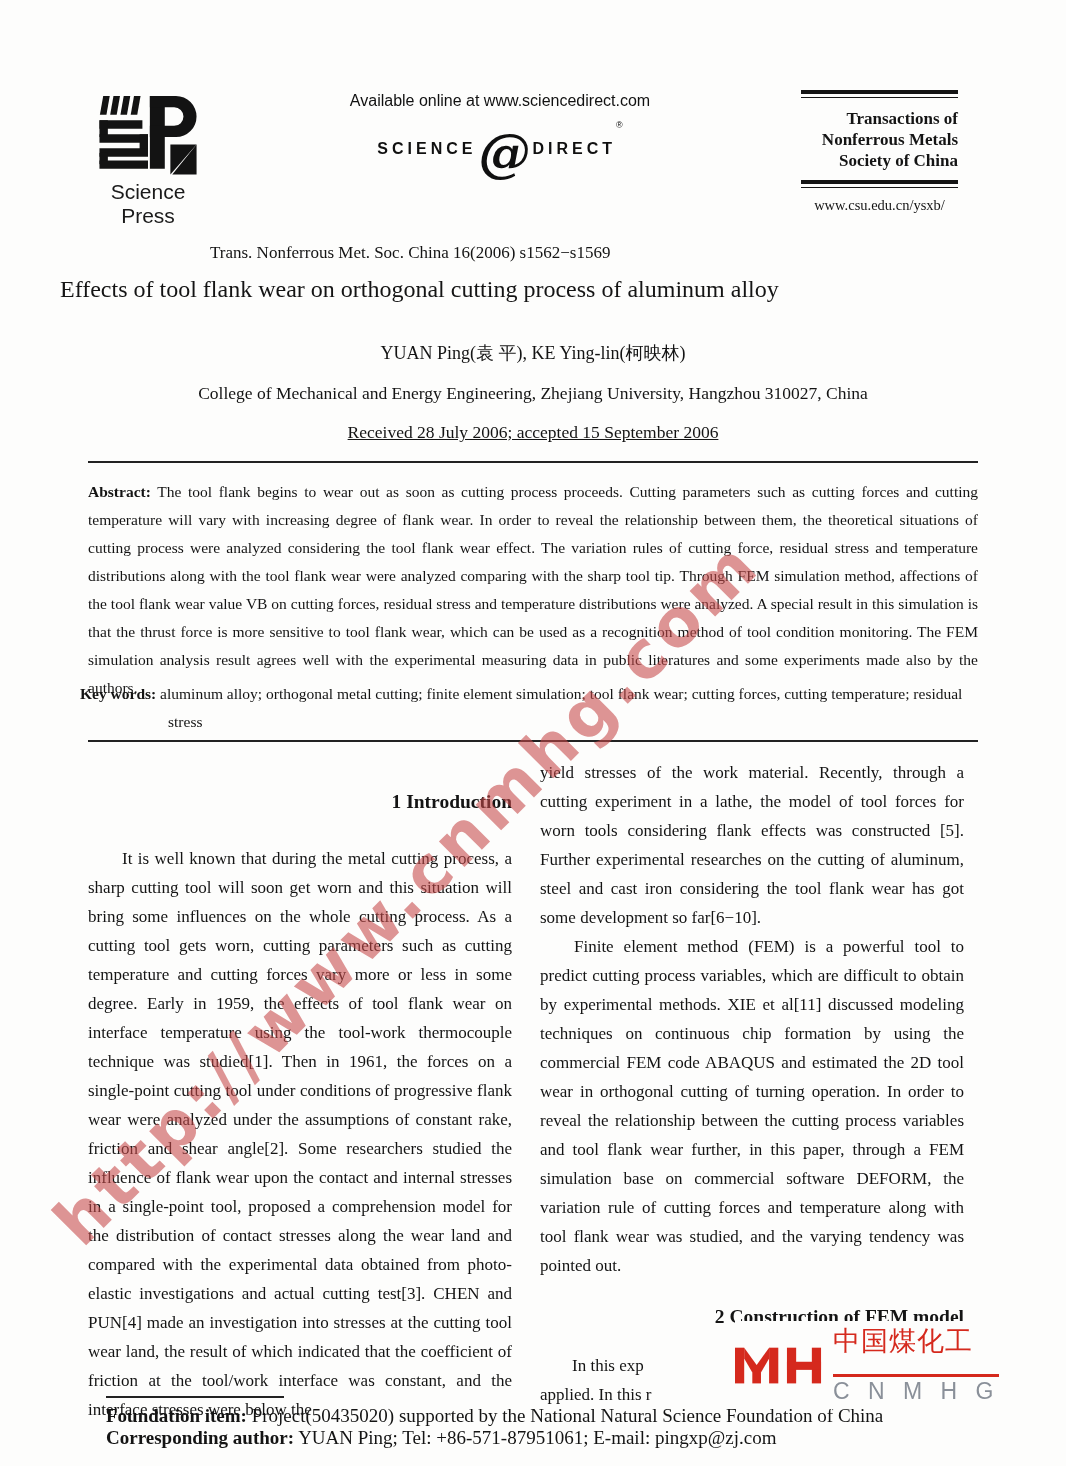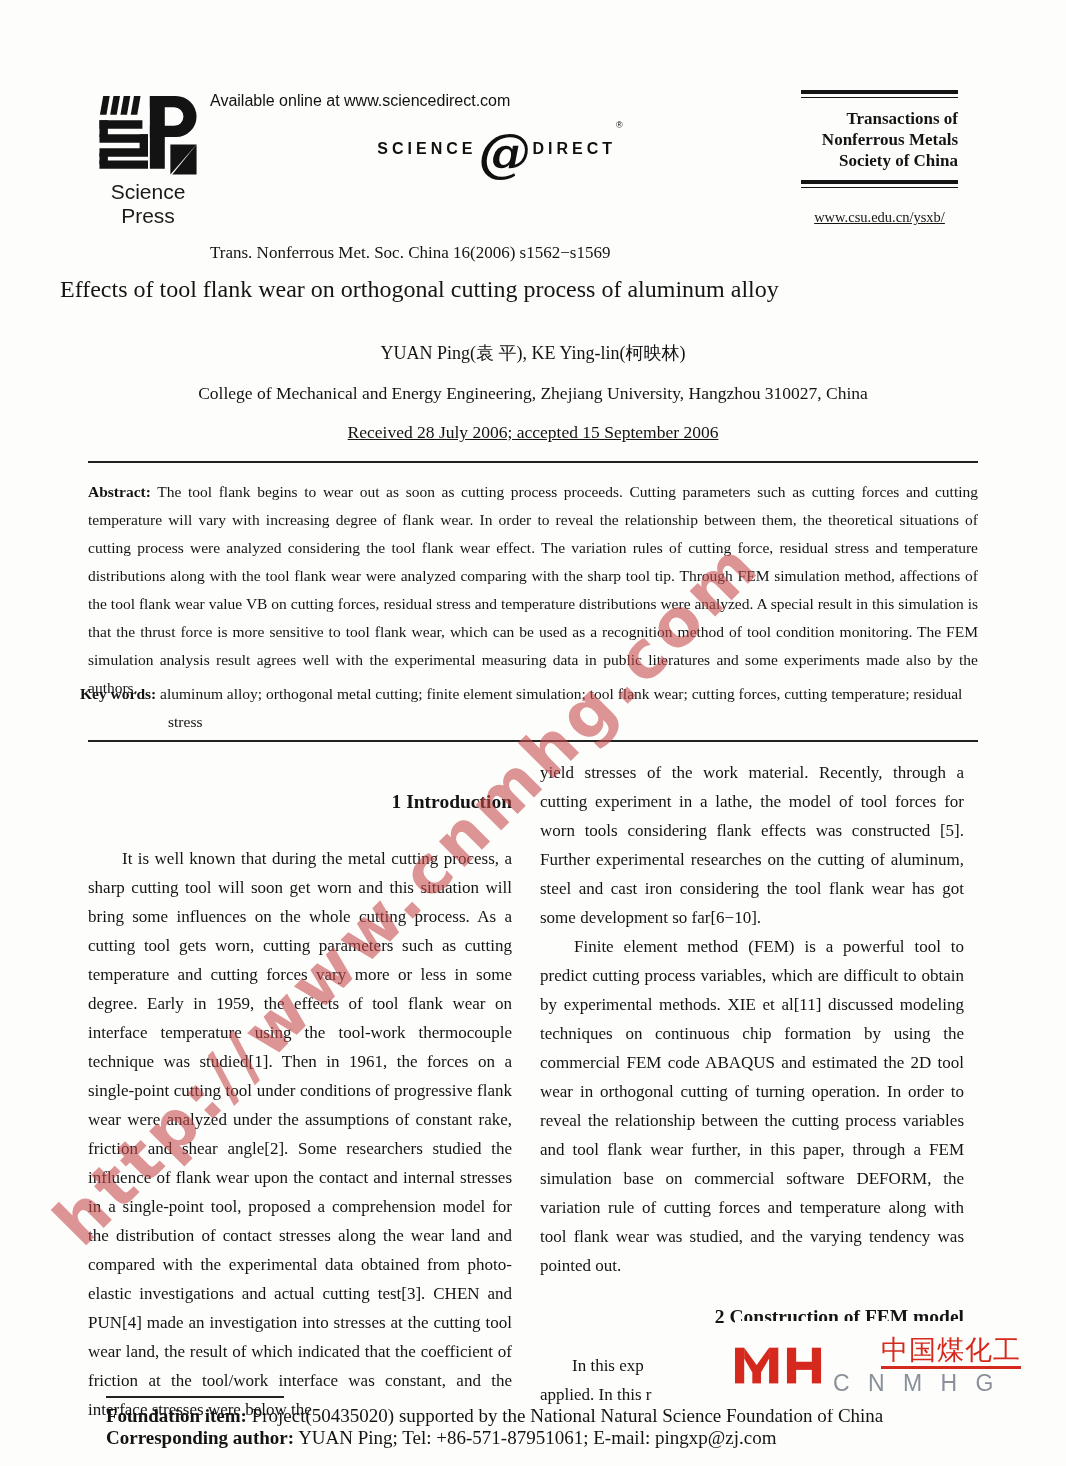--- a/index.html
+++ b/index.html
@@ -5,33 +5,33 @@
   html,body{margin:0;padding:0;background:#e9e9e9;}
   .page{
     position:relative;width:1066px;height:1466px;background:#fdfdfc;
     font-family:"Liberation Serif",serif;color:#141414;overflow:hidden;
     margin:0 auto;box-shadow:0 0 6px rgba(0,0,0,.25);
   }
   
   .sp-logo-block{position:absolute;left:84px;top:96px;width:128px;text-align:center;}
   .sp-logo-block svg{display:block;margin:0 auto;}
   .sp-name{font-family:"Liberation Sans",sans-serif;font-size:21px;line-height:24px;color:#1a1a1a;}
-  .avail{position:absolute;left:210px;top:92px;width:580px;text-align:left;
+  .avail{position:absolute;left:210px;top:92px;width:580px;text-align:center;
          font-family:"Liberation Sans",sans-serif;font-size:16px;color:#111;}
   .sd-logo{position:absolute;left:210px;top:118px;width:580px;height:72px;text-align:center;
            font-family:"Liberation Sans",sans-serif;color:#101010;}
   .sd-word{font-weight:bold;font-size:16px;letter-spacing:4px;vertical-align:middle;}
   .sd-at{display:inline-block;font-family:"DejaVu Serif",serif;font-style:italic;font-weight:bold;
          font-size:52px;vertical-align:middle;position:relative;top:4px;margin:0 2px;}
   .sd-reg{font-size:9px;vertical-align:top;position:relative;top:2px;}
   .journal-line{position:absolute;left:210px;top:198px;width:580px;text-align:left;font-size:17px;margin-top:45px;}
   .masthead{position:absolute;left:801px;top:90px;width:157px;}
   .rule-double{border-top:4px solid #151515;border-bottom:1.5px solid #151515;height:3px;}
   .mast-title{font-weight:bold;font-size:17px;line-height:21px;margin:10px 0 9px 2px;text-align:right;}
-  .mast-url{font-size:14.5px;text-align:center;margin-top:21px;text-decoration:underline;}
+  .mast-url{font-size:14.5px;text-align:center;margin-top:9px;}
   
   .art-title{position:absolute;left:60px;top:276px;width:946px;text-align:left;font-size:24px;}
   .art-authors{position:absolute;left:60px;top:341px;width:946px;text-align:center;font-size:18px;}
   .art-affil{position:absolute;left:60px;top:383px;width:946px;text-align:center;font-size:17.5px;}
   .art-received{position:absolute;left:60px;top:422px;width:946px;text-align:center;font-size:17.5px;text-decoration:underline;}
   .rule-abstract{position:absolute;left:88px;top:461px;width:890px;border-top:2px solid #222;}
   .abstract{position:absolute;left:88px;top:478px;width:890px;font-size:15.5px;line-height:28px;
             text-align:justify;}
   .keywords{position:absolute;left:80px;top:680px;width:890px;font-size:15.5px;line-height:28px;
             padding-left:88px;text-indent:-88px;box-sizing:border-box;}
@@ -51,21 +51,21 @@
   .watermark{position:absolute;left:95px;top:1182px;height:80px;line-height:80px;white-space:nowrap;
              font-family:"DejaVu Sans",sans-serif;font-weight:bold;font-size:66px;letter-spacing:5px;
              color:rgba(198,72,72,0.58);transform:rotate(-45deg);transform-origin:left bottom;
              z-index:10;pointer-events:none;}
   
   .cnmhg{position:absolute;left:735px;top:1321px;width:234px;height:88px;background:#fdfdfc;
          z-index:6;display:flex;align-items:center;}
   .cnmhg svg{flex:0 0 auto;}
   .cnmhg-right{display:flex;flex-direction:column;justify-content:center;margin-left:6px;}
   .cnmhg-cn{color:#d5291d;font-size:27px;line-height:30px;letter-spacing:1px;
-            border-bottom:3px solid #d5291d;padding-bottom:1px;white-space:nowrap;margin-left:48px;}
+            border-bottom:3px solid #d5291d;padding-bottom:18px;white-space:nowrap;}
   .cnmhg-latin{font-family:"Liberation Sans",sans-serif;color:#8a9099;font-size:23px;
                letter-spacing:6px;line-height:26px;margin-top:1px;white-space:nowrap;}
   
   .footer{position:absolute;left:106px;top:1396px;width:890px;font-size:19px;line-height:22px;}
   .footer-rule{width:178px;border-top:2px solid #222;margin-bottom:7px;}
   b{font-weight:bold;}
 </style>
 </head>
 <body>
 

